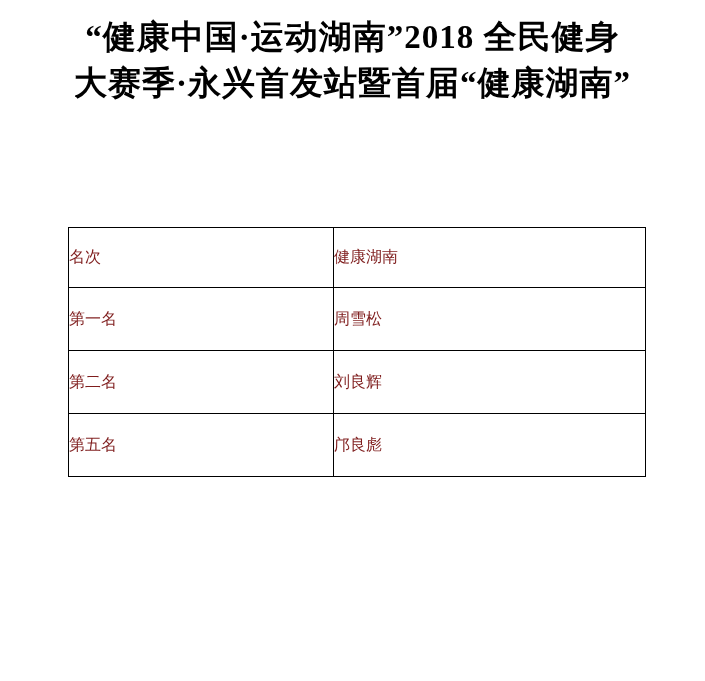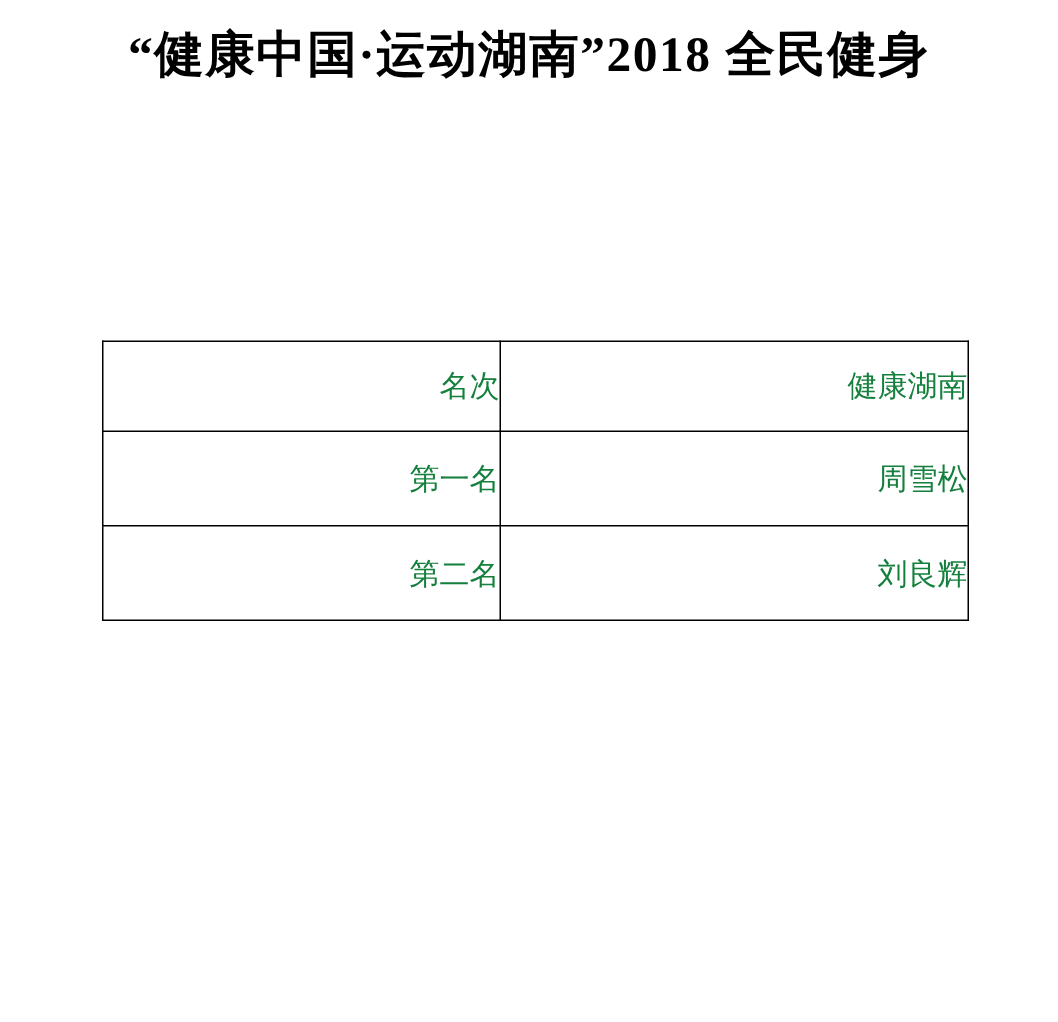--- a/index.html
+++ b/index.html
@@ -36,37 +36,38 @@
     width: 577px;
     border-collapse: collapse;
     table-layout: fixed;
   }
   table.results col.rank-col  { width: 265px; }
   table.results col.name-col  { width: 312px; }
   table.results th,
   table.results td {
     border: 1px solid #000000;
     height: 63px;
-    text-align: right;
+    text-align: left;
     vertical-align: middle;
-    font-size: 20px;
+    font-size: 16px;
     font-weight: normal;
     font-family: "Liberation Serif", "DejaVu Serif", serif;
-    color: #15803d;
+    color: #7f1d1d;
     background: #ffffff;
   }
   table.results thead th { height: 60px; }
 </style>
 </head>
 <body>
 
 <div class="page">
 
   <div class="title-block">
     <div>“健康中国·运动湖南”2018 全民健身</div>
+    <div>大赛季·永兴首发站暨首届“健康湖南”</div>
   </div>
 
   <table class="results">
     <colgroup>
       <col class="rank-col">
       <col class="name-col">
     </colgroup>
     <thead>
       <tr>
         <th>名次</th>
@@ -75,16 +76,20 @@
     </thead>
     <tbody>
       <tr>
         <td>第一名</td>
         <td>周雪松</td>
       </tr>
       <tr>
         <td>第二名</td>
         <td>刘良辉</td>
       </tr>
+      <tr>
+        <td>第五名</td>
+        <td>邝良彪</td>
+      </tr>
     </tbody>
   </table>
 
 </div>
 
 </body></html>

